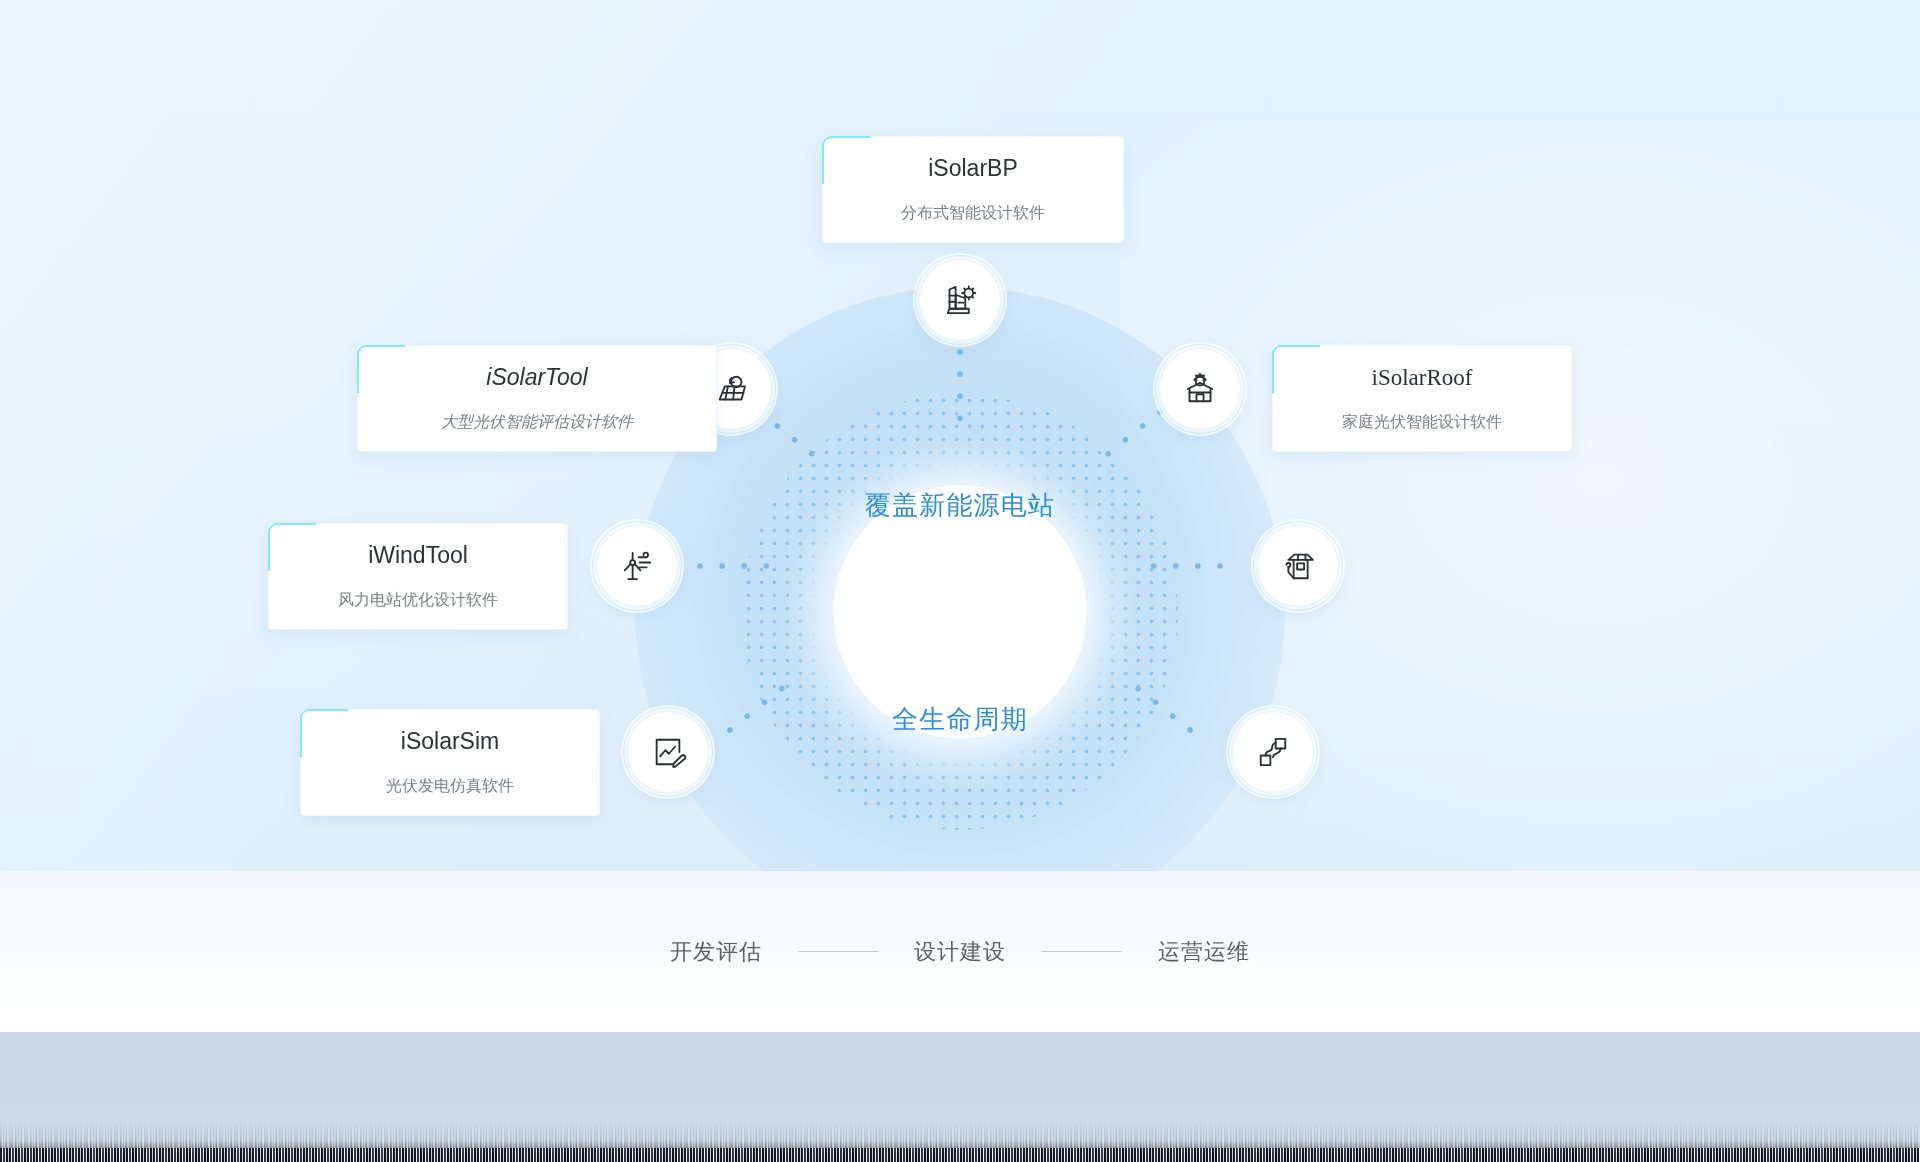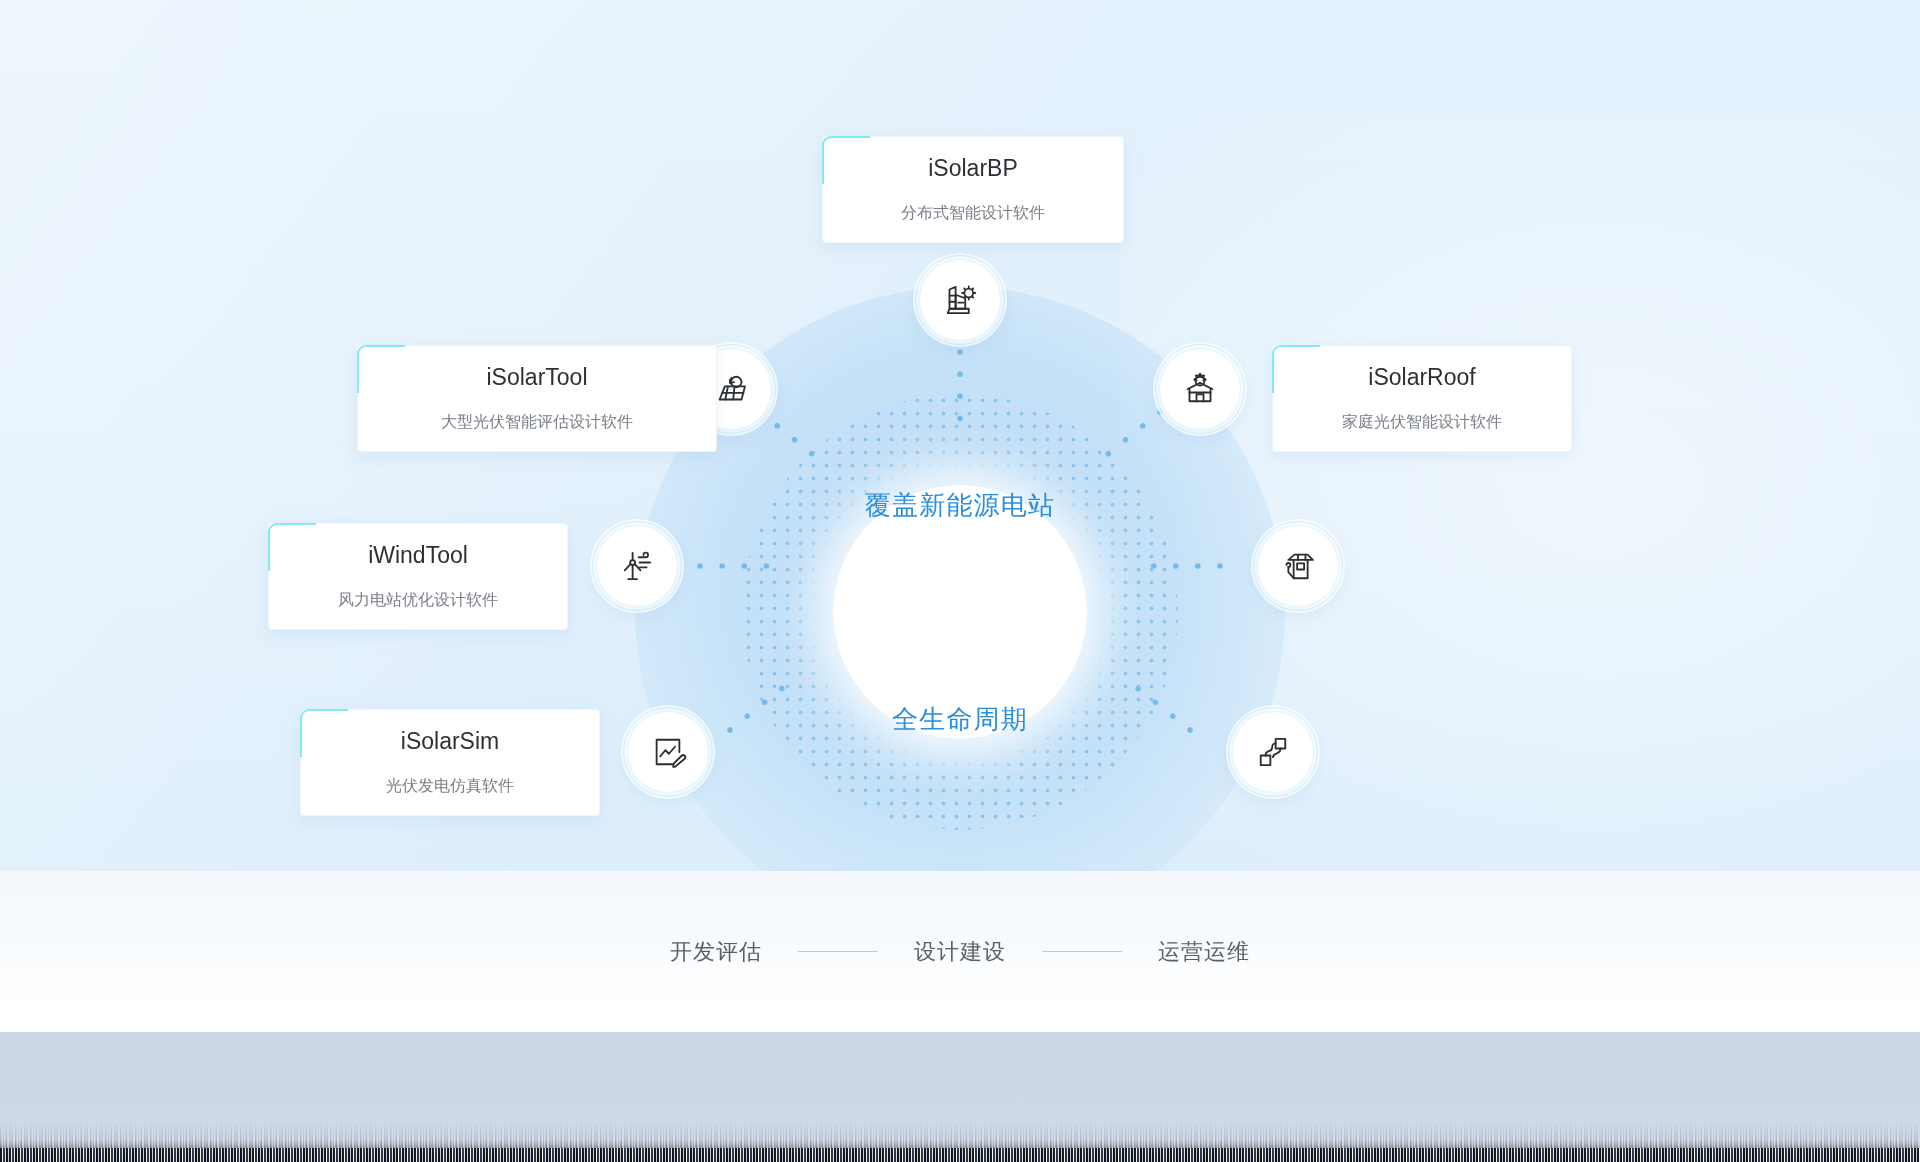--- a/index.html
+++ b/index.html
@@ -224,36 +224,36 @@
 
     <div class="bubble" style="left:690px; top:348px;">
       <svg viewBox="0 0 48 48" fill="none" stroke="#2b2f33" stroke-width="2.1" stroke-linejoin="round" stroke-linecap="round">
         <circle cx="30" cy="16" r="6"></circle>
         <path d="M24.5 11.5 A8 8 0 0 0 23 17"></path>
         <path d="M23 13 l0.2 4.4 l4.2 -1.2"></path>
         <path d="M11 36 L17 21 H40 L36 36 Z"></path>
         <path d="M14.4 28.5 H38.2 M20.5 21 L17.5 36 M28 21 L26.5 36"></path>
       </svg>
     </div>
-    <div class="card" style="left:357px; top:345px; width:360px;">
+    <div class="card" style="left:357px; top:345px; width:360px;font-style:italic;">
       <div class="card-title">iSolarTool</div>
       <div class="card-sub">大型光伏智能评估设计软件</div>
     </div>
 
     <div class="bubble" style="left:1159px; top:348px;">
       <svg viewBox="0 0 48 48" fill="none" stroke="#2b2f33" stroke-width="2.1" stroke-linejoin="round" stroke-linecap="round">
         <circle cx="24" cy="15" r="5"></circle>
         <path d="M24 6.5 l1.6 2.6 l3-.6 l-.6 3 l2.6 1.6 l-2.6 1.6 M24 6.5 l-1.6 2.6 l-3-.6 l.6 3 l-2.6 1.6 l2.6 1.6"></path>
         <path d="M10 24 L24 17 L38 24"></path>
         <path d="M12 24 V38 H36 V24"></path>
         <path d="M12 28 H36"></path>
         <path d="M20 38 V30 H28 V38"></path>
       </svg>
     </div>
-    <div class="card" style="left:1272px; top:345px; width:300px;">
+    <div class="card" style="left:1272px; top:345px; width:300px;font-family:Liberation Serif, serif;">
       <div class="card-title">iSolarRoof</div>
       <div class="card-sub">家庭光伏智能设计软件</div>
     </div>
 
     <div class="bubble" style="left:596px; top:525px;">
       <svg viewBox="0 0 48 48" fill="none" stroke="#2b2f33" stroke-width="2.1" stroke-linejoin="round" stroke-linecap="round">
         <circle cx="19" cy="20" r="2.8"></circle>
         <path d="M19 17.2 V9 M16.6 21.8 L10 29 M21.4 21.8 L28 29"></path>
         <path d="M19 22.8 V39 M14 39 H24"></path>
         <path d="M26 14 h8 a2.6 2.6 0 1 0 -2.6 -2.6"></path>

